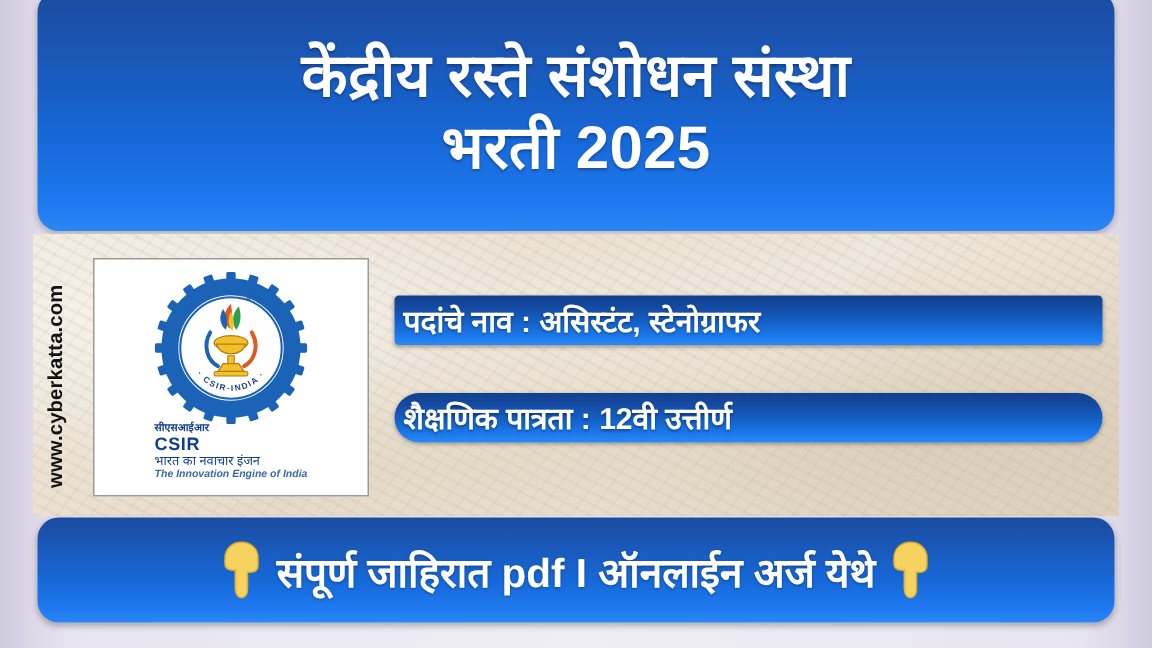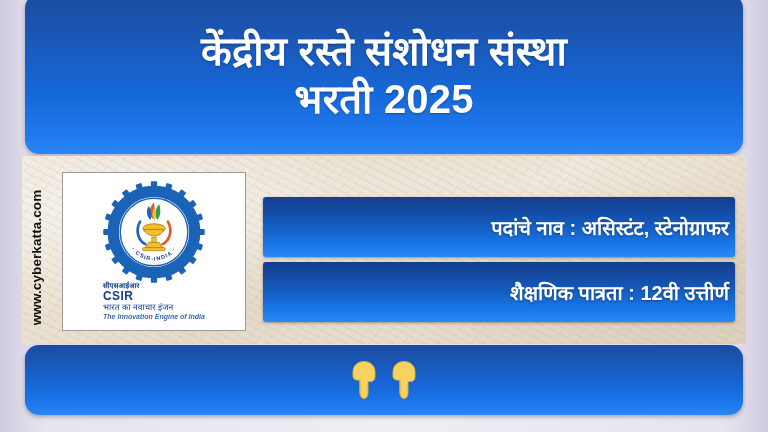--- a/index.html
+++ b/index.html
@@ -83,30 +83,30 @@
   #logo-emblem svg { display:block; width:104px; height:104px; }
   #logo-caption { text-align:left; margin-top:-2px; line-height:1.08; }
   .cap-dev  { font-size:7px;  font-weight:bold; color:#123e8c; letter-spacing:.1px;}
   .cap-csir { font-size:12px; font-weight:bold; color:#123e8c; letter-spacing:.4px;}
   .cap-hin  { font-size:8.5px;font-weight:normal; color:#123e8c;}
   .cap-eng  { font-size:7px;  font-style:italic; font-weight:bold; color:#3b6aa8; margin-top:1px;}
 
   
   .info-bar {
     position:absolute;
-    left:263px; width:472px; height:60px;
+    left:263px; width:472px; height:33px;
     border-radius:3px;
     background:linear-gradient(180deg,#12408f 0%, #14479c 18%, #1462c9 55%, #1c79ec 82%, #2a88f6 100%);
     box-shadow:0 1px 3px rgba(0,0,0,.35);
-    display:flex; align-items:center; justify-content:flex-end;
+    display:flex; align-items:center; justify-content:flex-start;
     z-index:5;
     padding:0 6px;
   }
   #info-bar-1 { top:197px; }
-  #info-bar-2 { top:262px; }
+  #info-bar-2 { top:262px;border-radius:18px; }
   .info-text {
     color:#ffffff; font-size:20px; font-weight:bold;
     text-shadow:0 1px 2px rgba(0,0,0,.35);
     white-space:nowrap;
   }
 
   
   #cta-bar {
     position:absolute;
     left:25px; top:345px; width:718px; height:70px;
@@ -220,20 +220,21 @@
     <span class="info-text">शैक्षणिक पात्रता : 12वी उत्तीर्ण</span>
   </div>
 
   <div id="cta-bar">
     <span class="hand">
       <svg viewBox="0 0 34 40" xmlns="http://www.w3.org/2000/svg">
         <path d="M6 12 C6 5.5 11 1.5 17 1.5 C23 1.5 28 5.5 28 12 L28 17 C28 20 26 21.5 23.5 21.5 L21 21.5 L21 33 C21 36.5 19.2 38.5 17 38.5 C14.8 38.5 13 36.5 13 33 L13 20 C10 20.5 8 20 6.6 18.2 C5.6 16.8 6 14.5 6 12 Z" fill="#f6d360" stroke="#d9ae2b" stroke-width="1"></path>
         <path d="M13 20 L13 33" stroke="#e0b83c" stroke-width="1" fill="none"></path>
       </svg>
     </span>
+    <span id="cta-text">संपूर्ण जाहिरात pdf I ऑनलाईन अर्ज येथे</span>
     <span class="hand">
       <svg viewBox="0 0 34 40" xmlns="http://www.w3.org/2000/svg">
         <path d="M6 12 C6 5.5 11 1.5 17 1.5 C23 1.5 28 5.5 28 12 L28 17 C28 20 26 21.5 23.5 21.5 L21 21.5 L21 33 C21 36.5 19.2 38.5 17 38.5 C14.8 38.5 13 36.5 13 33 L13 20 C10 20.5 8 20 6.6 18.2 C5.6 16.8 6 14.5 6 12 Z" fill="#f6d360" stroke="#d9ae2b" stroke-width="1"></path>
         <path d="M13 20 L13 33" stroke="#e0b83c" stroke-width="1" fill="none"></path>
       </svg>
     </span>
   </div>
 
 </div>
 

